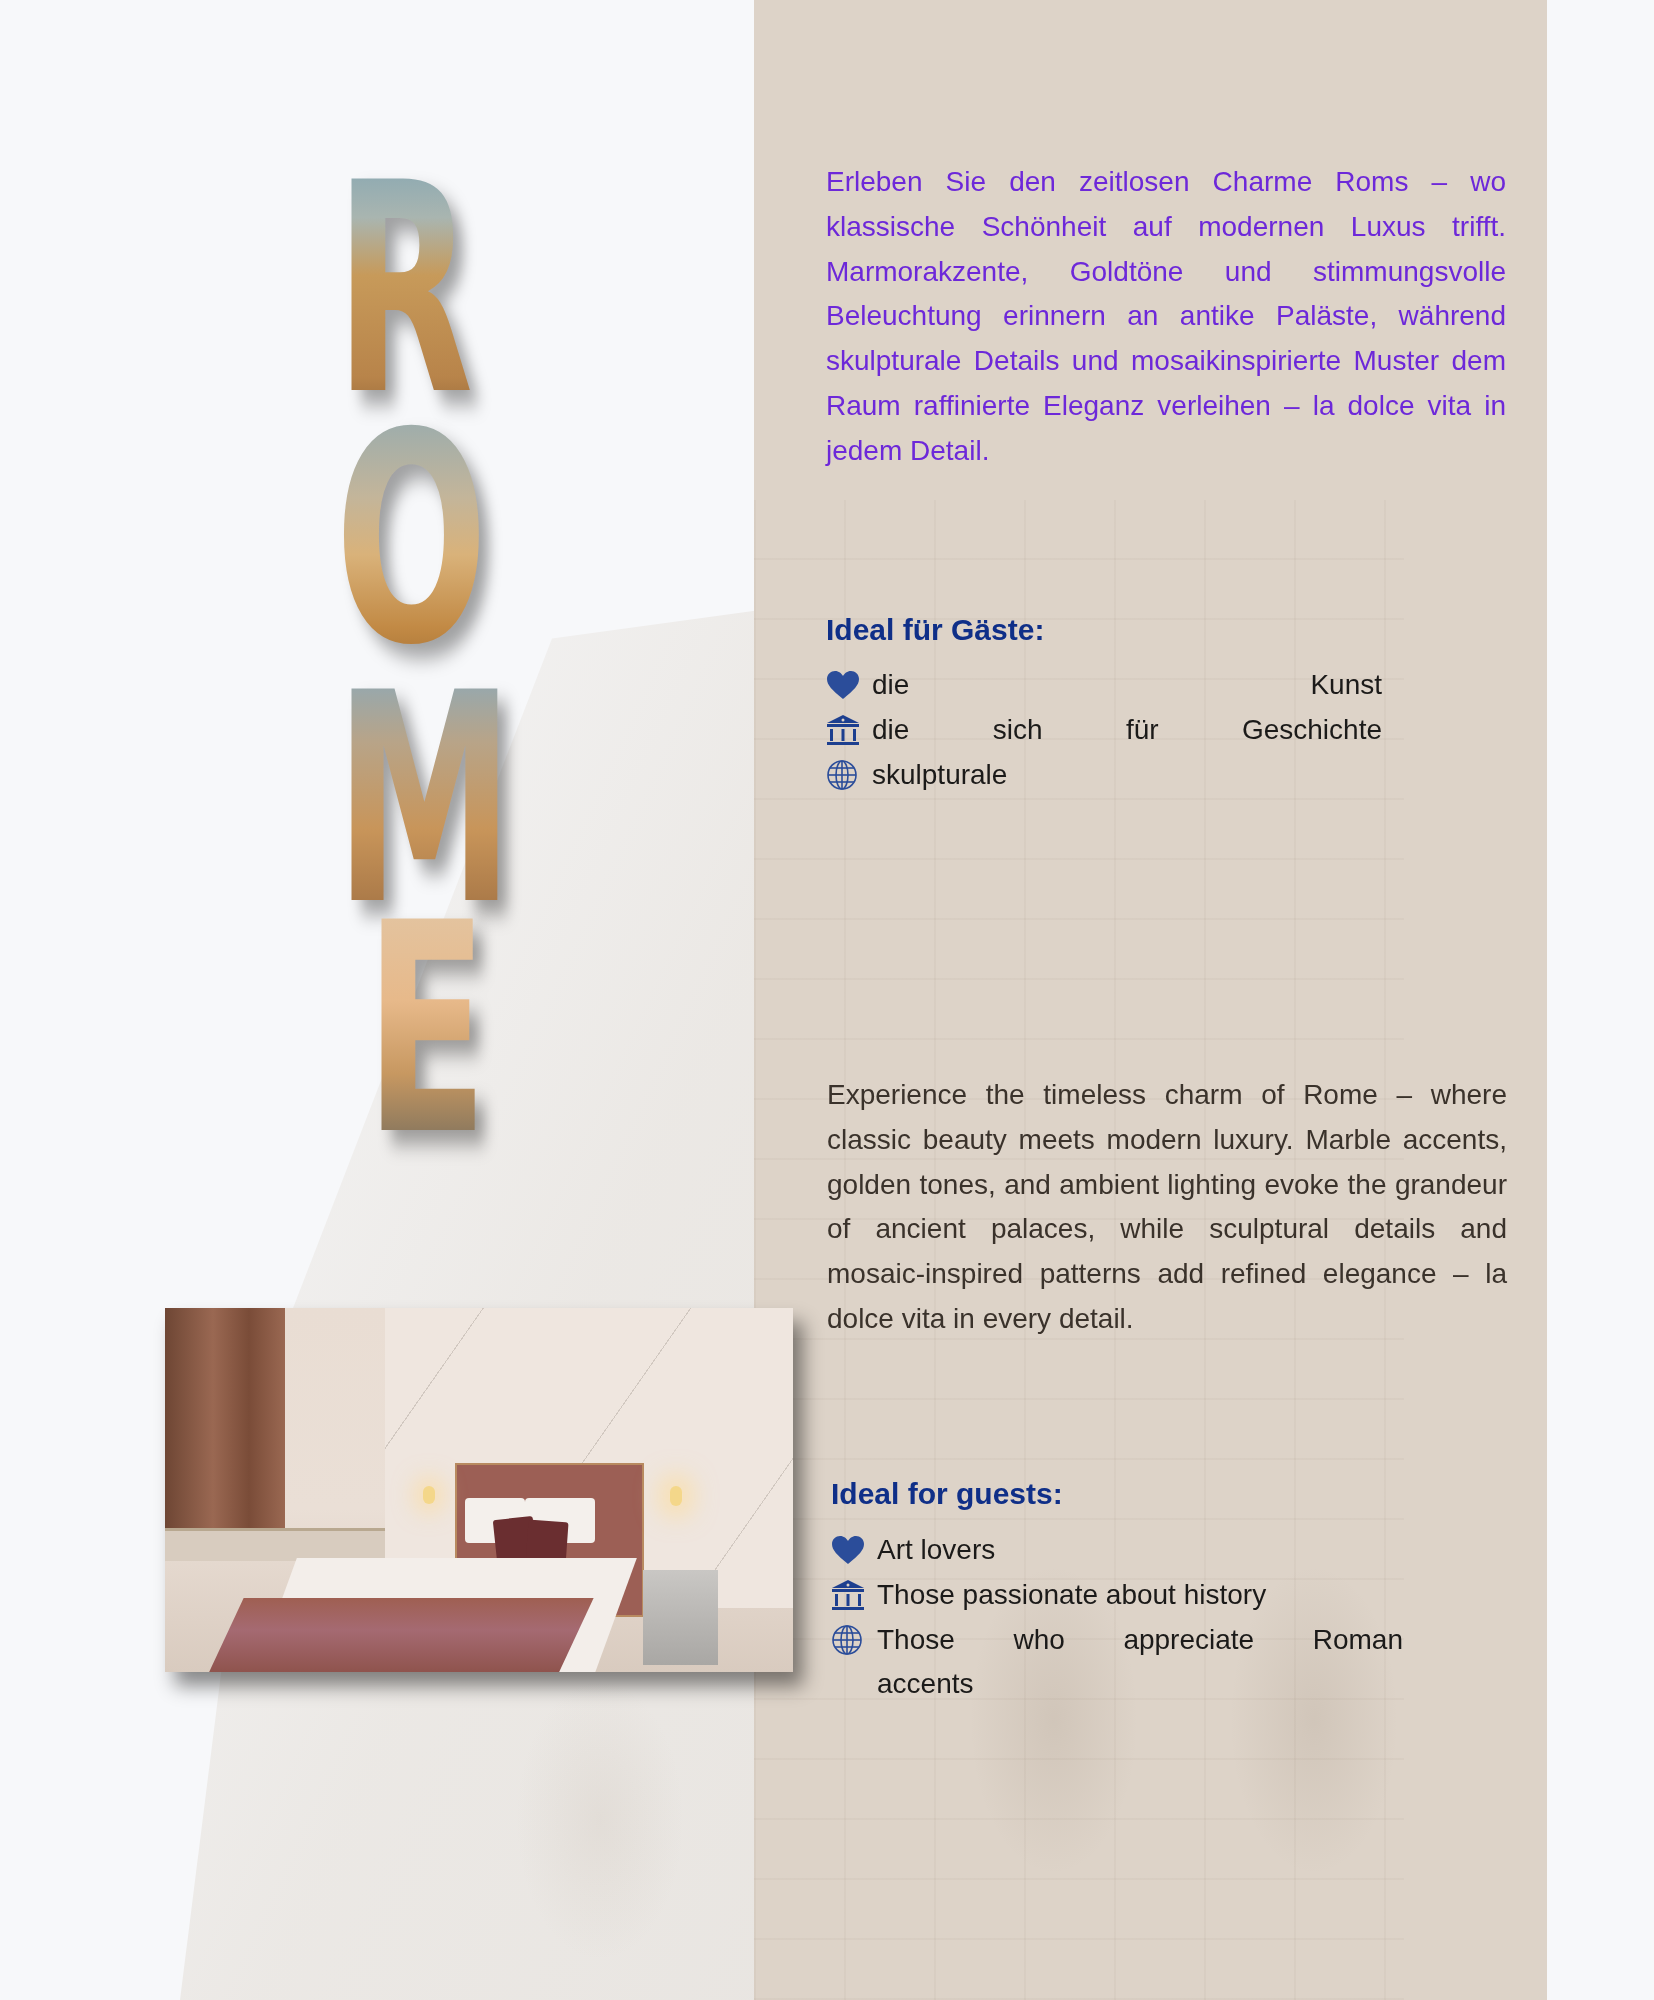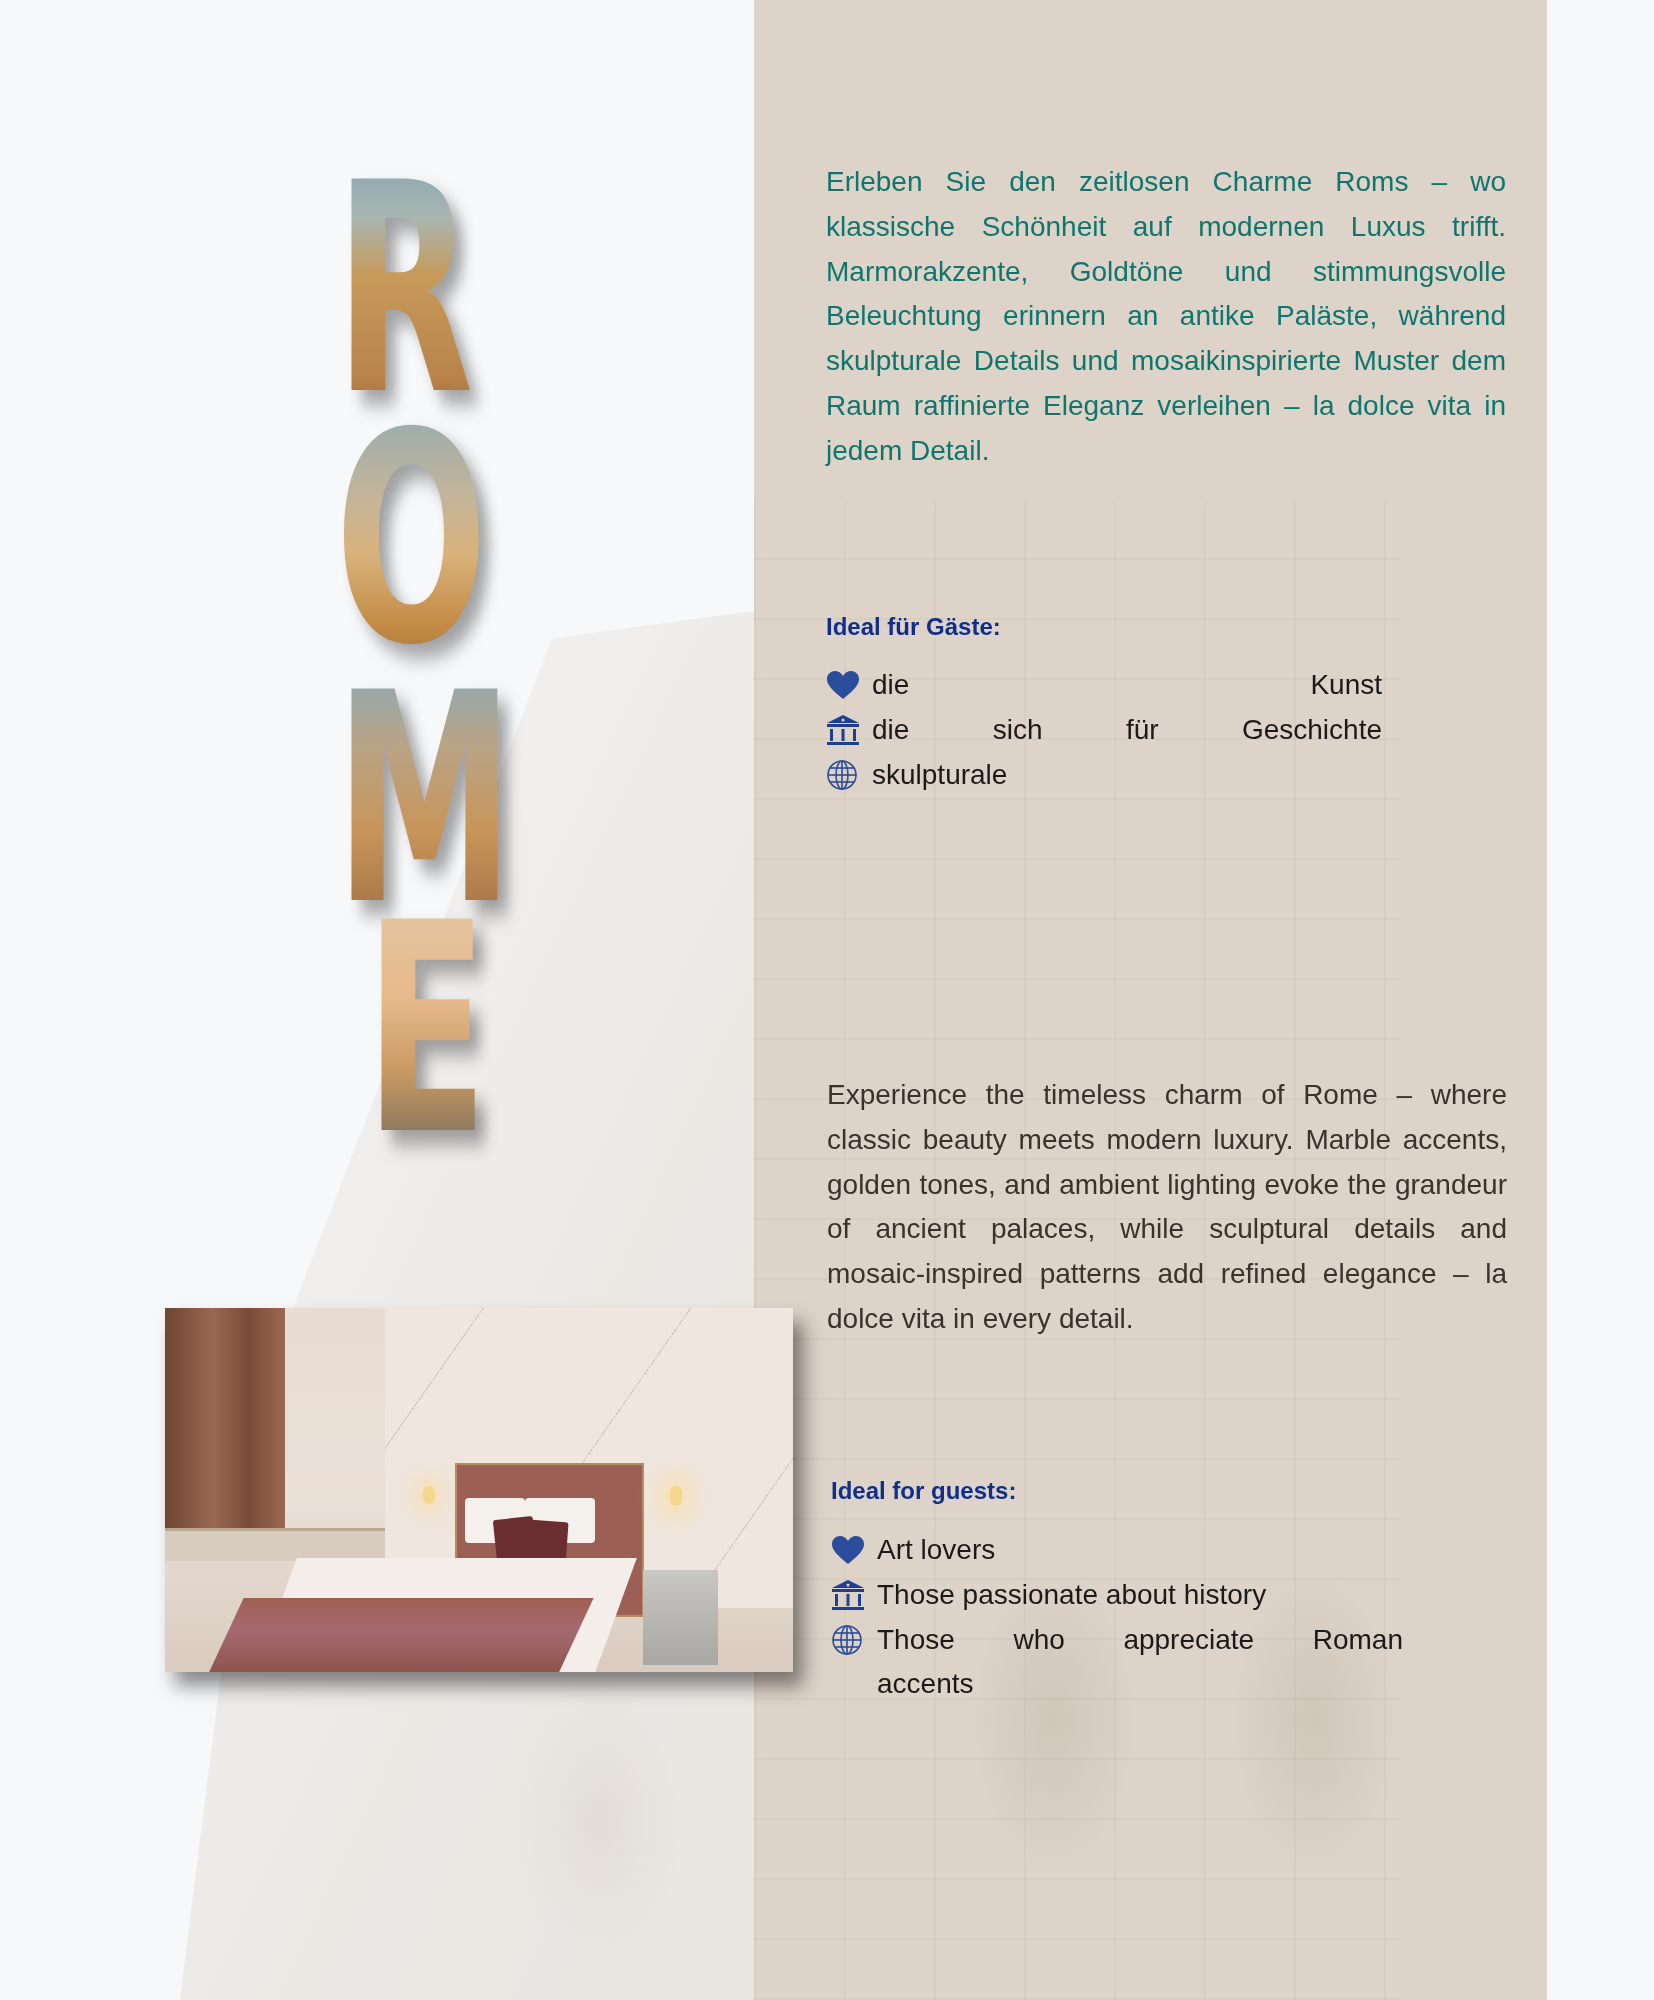--- a/index.html
+++ b/index.html
@@ -62,27 +62,27 @@
   .bed-cush1 { position: absolute; left: 330px; top: 210px; width: 40px; height: 45px; background: #6a2e30; border-radius: 3px; transform: rotate(-6deg); }
   .bed-cush2 { position: absolute; left: 362px; top: 213px; width: 40px; height: 45px; background: #6a2e30; border-radius: 3px; transform: rotate(4deg); }
   .bed-sheet { position: absolute; left: 110px; top: 250px; width: 340px; height: 120px; background: #f3eeea; transform: skewX(-20deg); }
   .bed-throw { position: absolute; left: 60px; top: 290px; width: 350px; height: 80px; background: linear-gradient(180deg, #9f5f52, #a56a72 40%, #8c5048); transform: skewX(-25deg); }
   .bed-lamp1 { position: absolute; left: 258px; top: 178px; width: 12px; height: 18px; background: #f4d78a; border-radius: 6px; box-shadow: 0 0 20px 10px rgba(255,220,150,0.5); }
   .bed-lamp2 { position: absolute; left: 505px; top: 178px; width: 12px; height: 20px; background: #f4d78a; border-radius: 6px; box-shadow: 0 0 22px 12px rgba(255,220,150,0.55); }
   .bed-night { position: absolute; left: 478px; top: 262px; width: 75px; height: 95px; background: linear-gradient(180deg, #c9c7c4, #a9a7a4); }
 
   .text-block {
     position: absolute; font-family: "Liberation Sans", sans-serif; font-size: 28px;
-    line-height: 44.8px; text-align: justify; color: #0f766e; font-weight: 300;
+    line-height: 44.8px; text-align: justify; color: #6d28d9; font-weight: 300;
   }
   .de-para { left: 826px; top: 160px; width: 680px; }
   .en-para { left: 826px; top: 1072px; width: 680px; color: #3a322b; }
   .heading {
     position: absolute; font-family: "Liberation Sans", sans-serif; font-weight: bold;
-    font-size: 24px; color: #0f2f88;
+    font-size: 30px; color: #0f2f88;
   }
   .de-heading { left: 826px; top: 613px; }
   .en-heading { left: 831px; top: 1477px; }
   .list { position: absolute; font-size: 28px; line-height: 44.8px; color: #1b1a19; }
   .de-list { left: 826px; top: 663px; width: 556px; }
   .en-list { left: 831px; top: 1528px; width: 572px; }
   .list-item { display: flex; align-items: flex-end; }
   .list-item .ic { width: 46px; flex: 0 0 46px; display: flex; align-items: center; height: 44.8px; }
   .list-item .tx { flex: 1; text-align: justify; text-align-last: justify; }
   .list-item.last .tx { text-align-last: left; }

